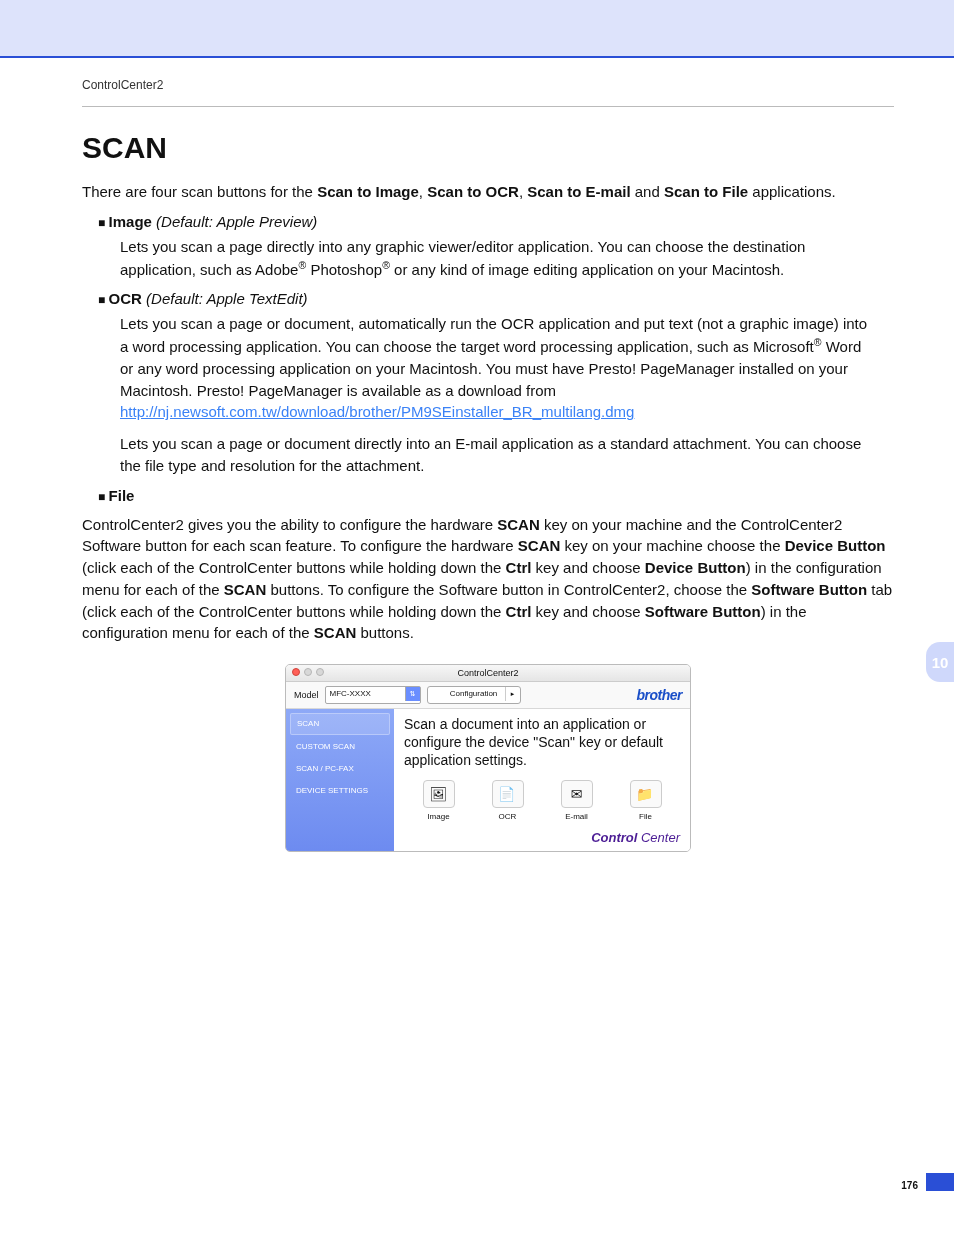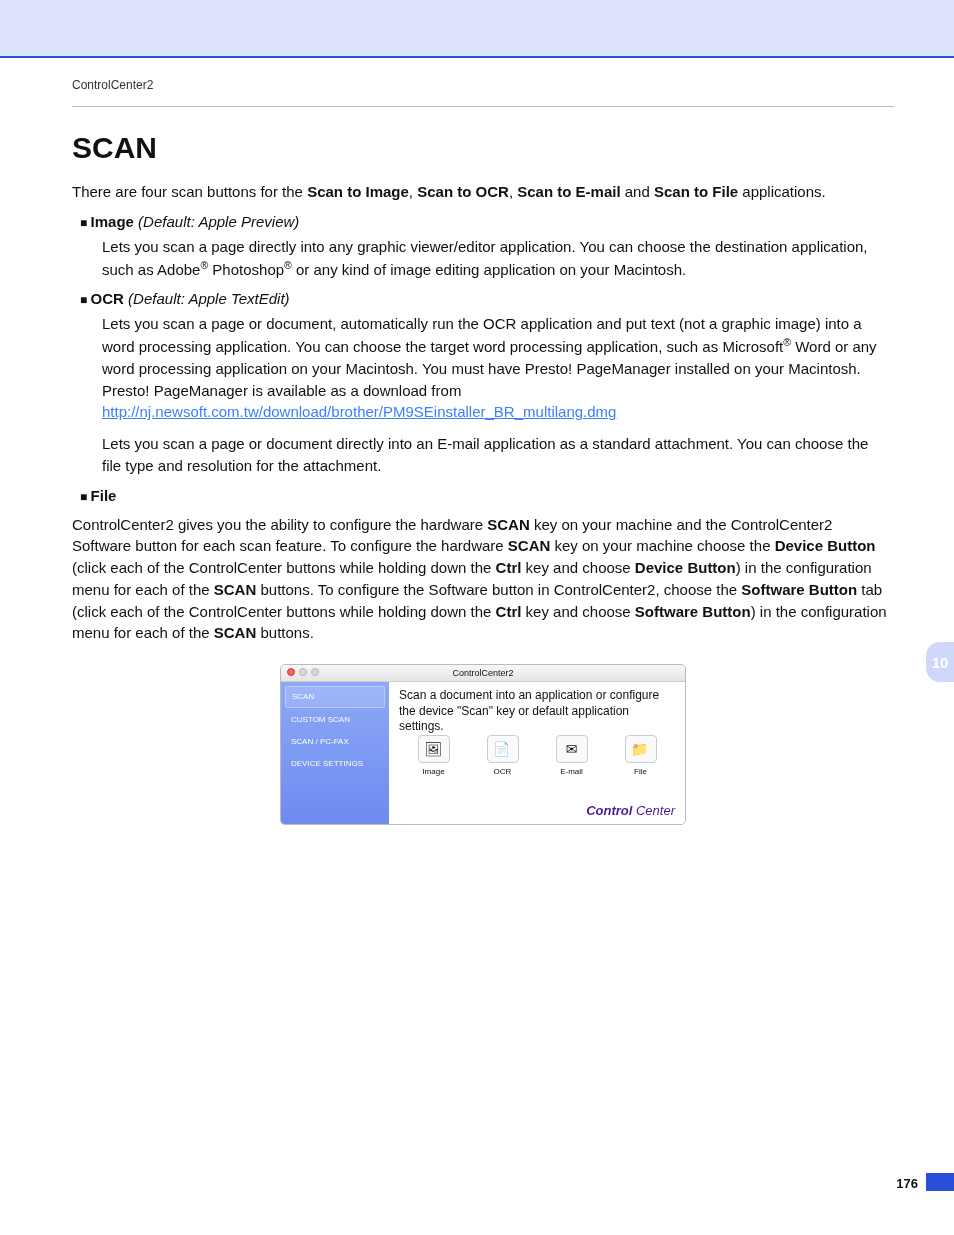--- a/index.html
+++ b/index.html
@@ -24,21 +24,21 @@
   }
   .top-rule {
     position: absolute;
     top: 56px; left: 0; right: 0;
     height: 2px;
     background: #2a4fd6;
   }
   .content {
     position: absolute;
     top: 78px;
-    left: 72px;
+    left: 82px;
     right: 60px;
   }
   .running-head {
     font-size: 12px;
     color: #333;
     margin-bottom: 14px;
   }
   .hr-thin {
     border: none;
     border-top: 1px solid #bbb;
@@ -48,21 +48,21 @@
     font-size: 30px;
     margin: 20px 0 16px 0;
   }
   p { margin: 8px 0; line-height: 1.45; }
   .bullets {
     list-style: none;
     padding: 0;
     margin: 10px 0;
   }
   .bullets > li {
-    margin: 10px 8px;
+    margin: 10px 16px;
   }
   .bullets > li > .li-head::before {
     content: "■ ";
     font-size: 12px;
   }
   .li-body {
     margin-left: 22px;
     margin-top: 6px;
     line-height: 1.45;
   }
@@ -91,21 +91,21 @@
     bottom: 44px;
     width: 28px;
     height: 18px;
     background: #2a4fd6;
   }
   .page-num {
     position: absolute;
     right: 36px;
     bottom: 44px;
     font-weight: bold;
-    font-size: 13px;
+    font-size: 10px;
   }
 
   
   .shot {
     width: 404px;
     margin: 20px auto 0 auto;
     border: 1px solid #bbb;
     border-radius: 5px;
     background: #f3f3f3;
     font-size: 9px;
@@ -211,21 +211,21 @@
   .side-btn.active {
     background: rgba(255,255,255,0.15);
     border: 1px solid rgba(255,255,255,0.3);
   }
   .main {
     flex: 1;
     background: #fff;
     padding: 6px 10px;
     position: relative;
   }
-  .desc { font-size: 12px; line-height: 1.3; }
+  .desc { font-size: 14px; line-height: 1.3; margin-bottom: 10px; }
   .icon-row {
     display: flex;
     justify-content: space-around;
     text-align: center;
   }
   .ic {
     width: 58px;
   }
   .ic .box {
     width: 30px; height: 26px;
@@ -288,20 +288,32 @@
     <p>ControlCenter2 gives you the ability to configure the hardware <b>SCAN</b> key on your machine and the ControlCenter2 Software button for each scan feature. To configure the hardware <b>SCAN</b> key on your machine choose the <b>Device Button</b> (click each of the ControlCenter buttons while holding down the <b>Ctrl</b> key and choose <b>Device Button</b>) in the configuration menu for each of the <b>SCAN</b> buttons. To configure the Software button in ControlCenter2, choose the <b>Software Button</b> tab (click each of the ControlCenter buttons while holding down the <b>Ctrl</b> key and choose <b>Software Button</b>) in the configuration menu for each of the <b>SCAN</b> buttons.</p>
 
     <div class="shot">
       <div class="shot-titlebar">
         <div class="tl-dots">
           <div class="tl-dot red"></div>
           <div class="tl-dot"></div>
           <div class="tl-dot"></div>
         </div>
         <span>ControlCenter2</span>
+      </div>
+      <div class="shot-toolbar">
+        <span>Model</span>
+        <div class="model-select">
+          <span>MFC-XXXX</span>
+          <div class="model-arrows">⇅</div>
+        </div>
+        <div class="config-btn">
+          <span>Configuration</span>
+          <div class="arr">▸</div>
+        </div>
+        <div class="brother-logo">brother</div>
       </div>
       <div class="shot-body">
         <div class="side">
           <div class="side-btn active">SCAN</div>
           <div class="side-btn">CUSTOM SCAN</div>
           <div class="side-btn">SCAN / PC-FAX</div>
           <div class="side-btn">DEVICE SETTINGS</div>
         </div>
         <div class="main">
           <div class="desc">Scan a document into an application or configure the device "Scan" key or default application settings.</div>

